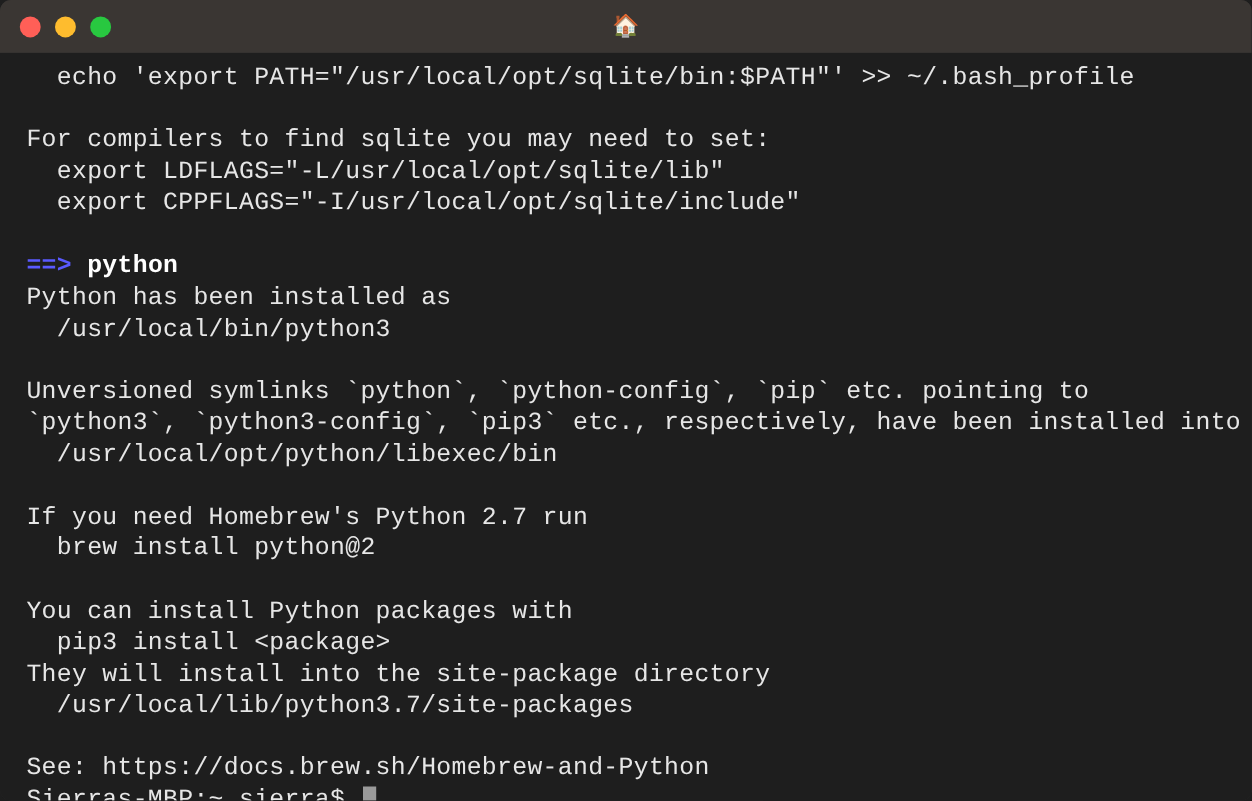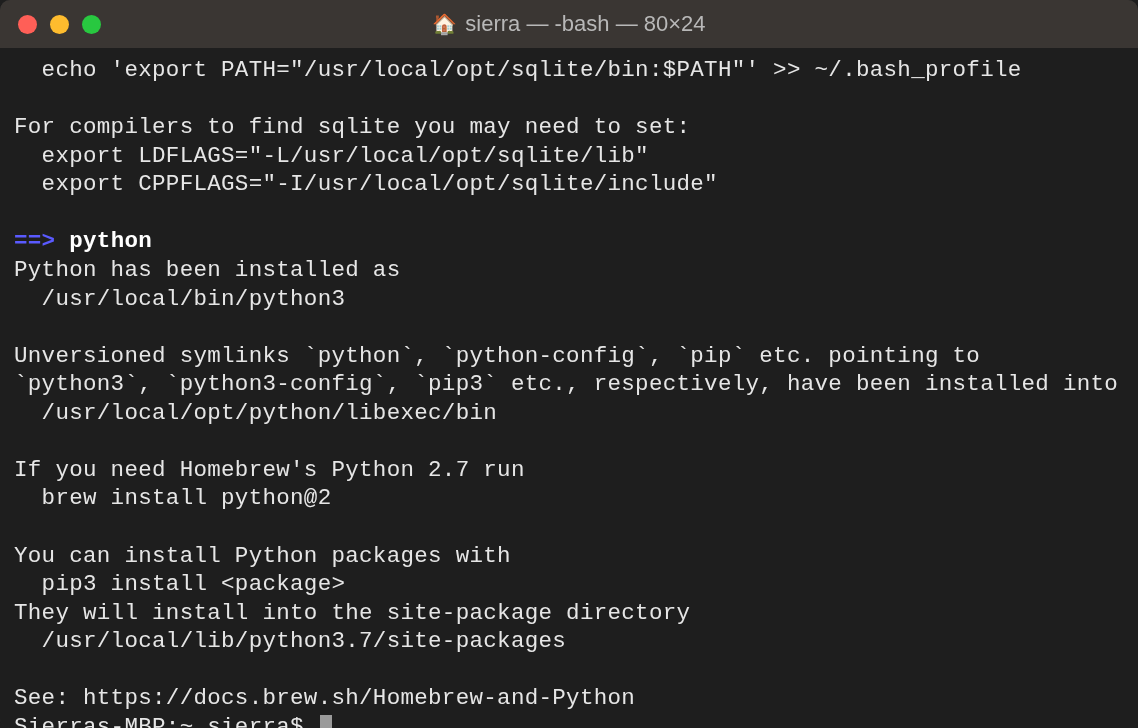--- a/index.html
+++ b/index.html
@@ -56,21 +56,21 @@
       font-family: -apple-system, BlinkMacSystemFont, "Helvetica Neue", sans-serif;
       font-weight: 400;
     }
     .home-icon {
       font-size: 20px;
       line-height: 1;
     }
     .terminal-body {
       flex: 1;
       background: #1e1e1e;
-      padding: 8px 14px;
+      padding: 8px 24px;
       font-size: 22.5px;
       line-height: 1.27;
       color: #e6e6e6;
       white-space: pre;
       font-family: "SF Mono", Menlo, Monaco, "Courier New", monospace;
       letter-spacing: 0.3px;
       overflow: hidden;
     }
     .arrow {
       color: #5a5aff;
@@ -98,21 +98,20 @@
 
 <div class="window">
   <div class="titlebar">
     <div class="traffic-lights">
       <div class="traffic-light tl-close"></div>
       <div class="traffic-light tl-min"></div>
       <div class="traffic-light tl-max"></div>
     </div>
     <div class="title-center">
       <span class="home-icon">🏠</span>
-      <span>sierra — -bash — 80×24</span>
     </div>
   </div>
   <div class="terminal-body"><span>  echo 'export PATH="/usr/local/opt/sqlite/bin:$PATH"' &gt;&gt; ~/.bash_profile</span>
 
 <span>For compilers to find sqlite you may need to set:</span>
 <span>  export LDFLAGS="-L/usr/local/opt/sqlite/lib"</span>
 <span>  export CPPFLAGS="-I/usr/local/opt/sqlite/include"</span>
 
 <span class="arrow">==&gt;</span> <span class="bold">python</span>
 <span>Python has been installed as</span>

